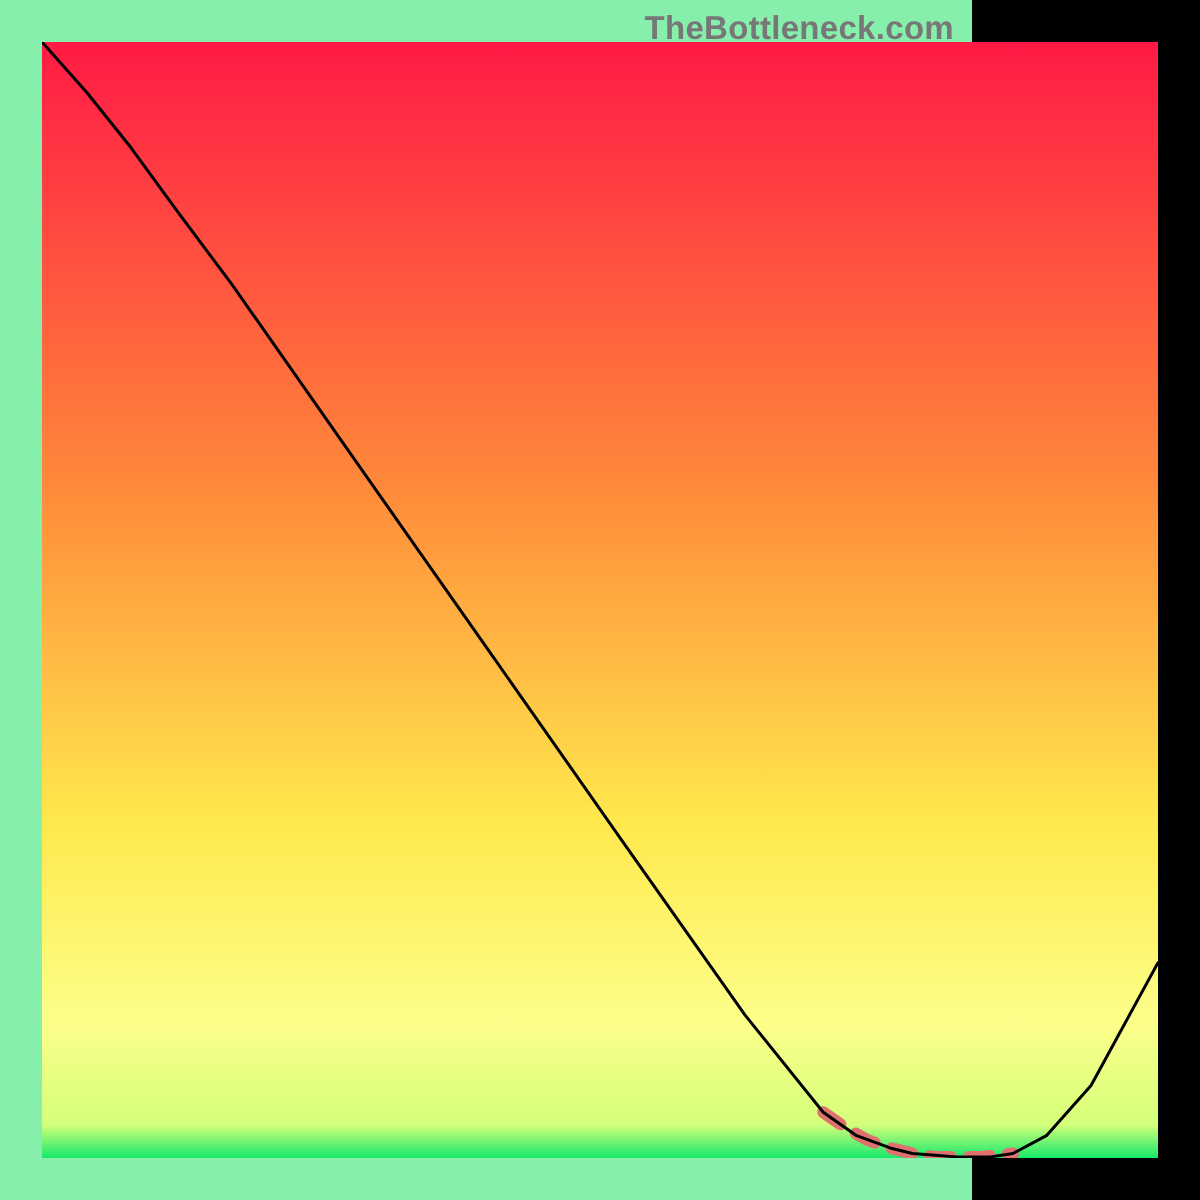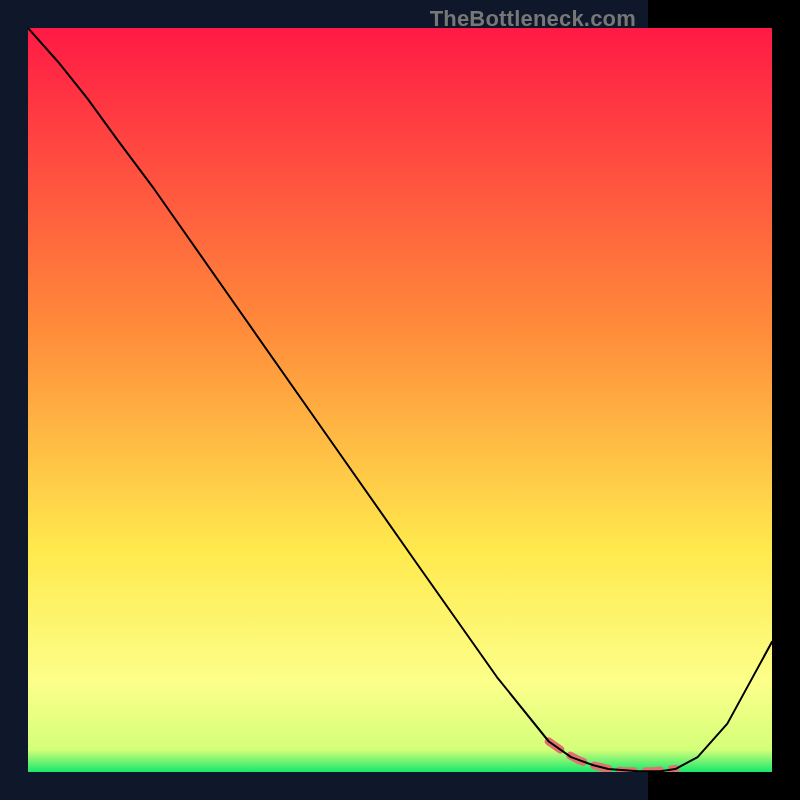--- a/index.html
+++ b/index.html
@@ -8,21 +8,21 @@
     width: 800px;
     height: 800px;
     background: #000;
     font-family: Arial, Helvetica, sans-serif;
     overflow: hidden;
   }
   .frame {
     position: relative;
     width: 648px;
     height: 800px;
-    background: #0f172a;
+    background: #86efac;
   }
   .plot {
     position: absolute;
     left: 28px;
     top: 28px;
     width: 744px;
     height: 744px;
     overflow: hidden;
   }
   .watermark {

